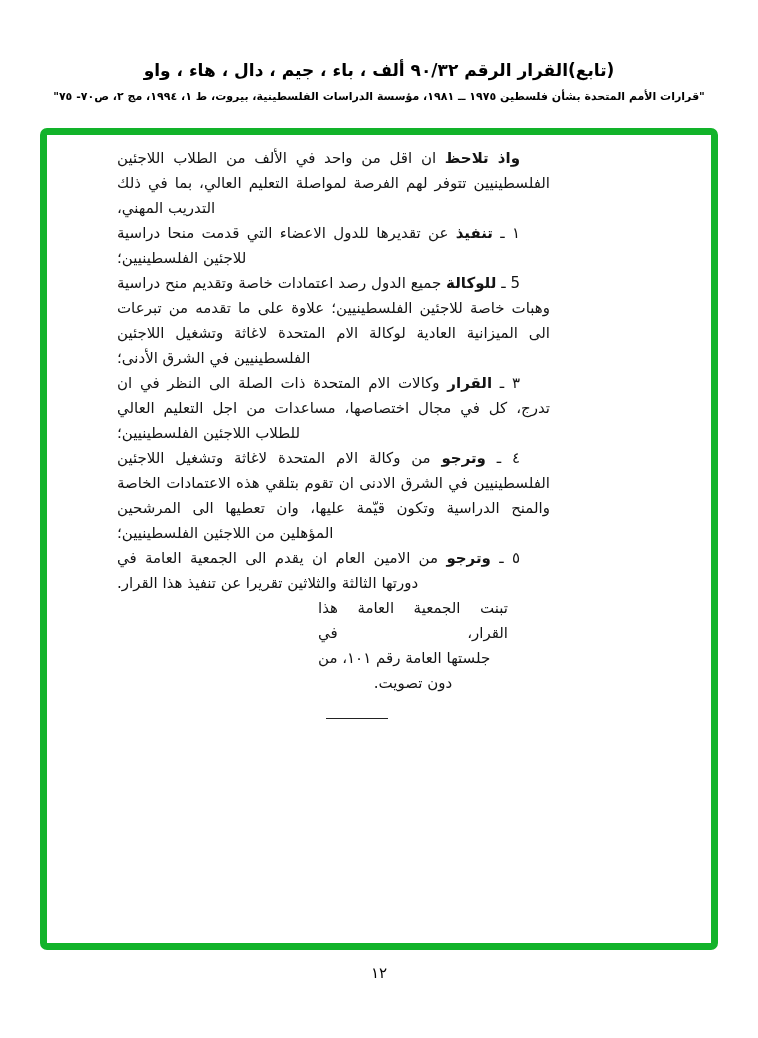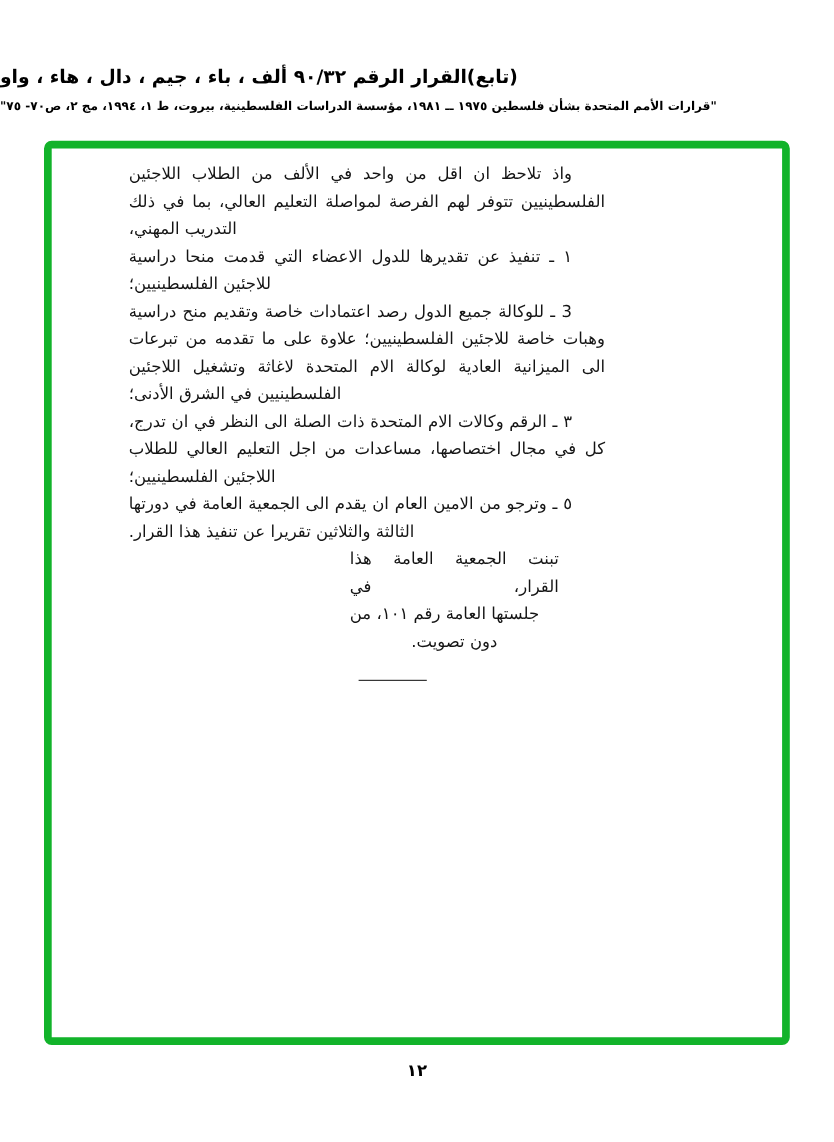--- a/index.html
+++ b/index.html
@@ -1,64 +1,65 @@
 <!DOCTYPE html>
 <html lang="ar"><head>
 <meta charset="utf-8">
 <style>
   html,body{margin:0;padding:0;}
   body{
     width:758px;height:1038px;position:relative;background:#ffffff;
     font-family:"DejaVu Sans",sans-serif;color:#141414;overflow:hidden;
   }
-  .header{position:absolute;top:58px;left:0;width:758px;text-align:left;direction:rtl;}
+  .header{position:absolute;top:58px;left:0;width:758px;text-align:center;direction:rtl;}
   .title{font-size:17px;font-weight:bold;color:#000;letter-spacing:0;line-height:24px;}
   .source{font-size:11px;font-weight:bold;color:#000;margin-top:7px;line-height:15px;}
   .frame{
     position:absolute;left:40px;top:128px;width:664px;height:808px;
     border:7px solid #12b32a;border-radius:7px;background:transparent;
   }
   .doc-column{
     position:absolute;left:117px;top:146px;width:433px;
     direction:rtl;font-size:15px;line-height:25px;text-align:justify;
   }
   .doc-column p{
     margin:0;padding:0;text-indent:30px;
     text-align:justify;text-align-last:left;
   }
-  .doc-column p b{font-weight:normal;}
+  .doc-column p b{font-weight:bold;}
   .adoption{width:190px;margin:0 42px 0 auto;margin-left:201px;}
   .adoption .l-justify{text-align:justify;text-align-last:justify;}
   .adoption .l-left{text-align:left;text-align-last:left;}
   .adoption .l-center{text-align:left;text-align-last:center;}
   .end-rule{
     width:62px;height:0;border-top:1.5px solid #222;
     margin-top:22px;margin-right:162px;
   }
   .page-number{
     position:absolute;top:964px;left:0;width:758px;text-align:center;
-    font-size:15px;font-weight:bold;color:#000;direction:rtl;
+    font-size:15px;font-weight:normal;color:#000;direction:rtl;
   }
 </style>
 </head>
 <body>
 
 <div class="header">
   <div class="title">(تابع)القرار الرقم ٩٠/٣٢ ألف ، باء ، جيم ، دال ، هاء ، واو</div>
   <div class="source">"قرارات الأمم المتحدة بشأن فلسطين ١٩٧٥ ــ ١٩٨١، مؤسسة الدراسات الفلسطينية، بيروت، ط ١، ١٩٩٤، مج ٢، ص٧٠- ٧٥"</div>
 </div>
 
 <div class="frame" style="border-color: rgb(18, 179, 42);"></div>
 
 <div class="doc-column">
   <div id="paragraphs">
       <p><b>واذ تلاحظ</b><span> ان اقل من واحد في الألف من الطلاب اللاجئين الفلسطينيين تتوفر لهم الفرصة لمواصلة التعليم العالي، بما في ذلك التدريب المهني،</span></p>
       <p><span>١ ـ </span><b>تنفيذ</b><span> عن تقديرها للدول الاعضاء التي قدمت منحا دراسية للاجئين الفلسطينيين؛</span></p>
-      <p><span>3 ـ </span><b>للوكالة</b><span> جميع الدول رصد اعتمادات خاصة وتقديم منح دراسية وهبات خاصة للاجئين الفلسطينيين؛ علاوة على ما تقدمه من تبرعات الى الميزانية العادية لوكالة الام المتحدة لاغاثة وتشغيل اللاجئين الفلسطينيين في الشرق الأدنى؛</span></p>
-      <p><span>٣ ـ </span><b>الرقم</b><span> وكالات الام المتحدة ذات الصلة الى النظر في ان تدرج، كل في مجال اختصاصها، مساعدات من اجل التعليم العالي للطلاب اللاجئين الفلسطينيين؛</span></p>
+      <p><span>5 ـ </span><b>للوكالة</b><span> جميع الدول رصد اعتمادات خاصة وتقديم منح دراسية وهبات خاصة للاجئين الفلسطينيين؛ علاوة على ما تقدمه من تبرعات الى الميزانية العادية لوكالة الام المتحدة لاغاثة وتشغيل اللاجئين الفلسطينيين في الشرق الأدنى؛</span></p>
+      <p><span>٣ ـ </span><b>القرار</b><span> وكالات الام المتحدة ذات الصلة الى النظر في ان تدرج، كل في مجال اختصاصها، مساعدات من اجل التعليم العالي للطلاب اللاجئين الفلسطينيين؛</span></p>
+      <p><span>٤ ـ </span><b>وترجو</b><span> من وكالة الام المتحدة لاغاثة وتشغيل اللاجئين الفلسطينيين في الشرق الادنى ان تقوم بتلقي هذه الاعتمادات الخاصة والمنح الدراسية وتكون قيّمة عليها، وان تعطيها الى المرشحين المؤهلين من اللاجئين الفلسطينيين؛</span></p>
       <p><span>٥ ـ </span><b>وترجو</b><span> من الامين العام ان يقدم الى الجمعية العامة في دورتها الثالثة والثلاثين تقريرا عن تنفيذ هذا القرار.</span></p>
     </div>
   <div class="adoption" id="adoption">
       <div class="l-justify">تبنت الجمعية العامة هذا القرار، في</div>
       <div class="l-left">جلستها العامة رقم ١٠١، من</div>
       <div class="l-center">دون تصويت.</div>
     </div>
   <div class="end-rule"></div>
 </div>
 

